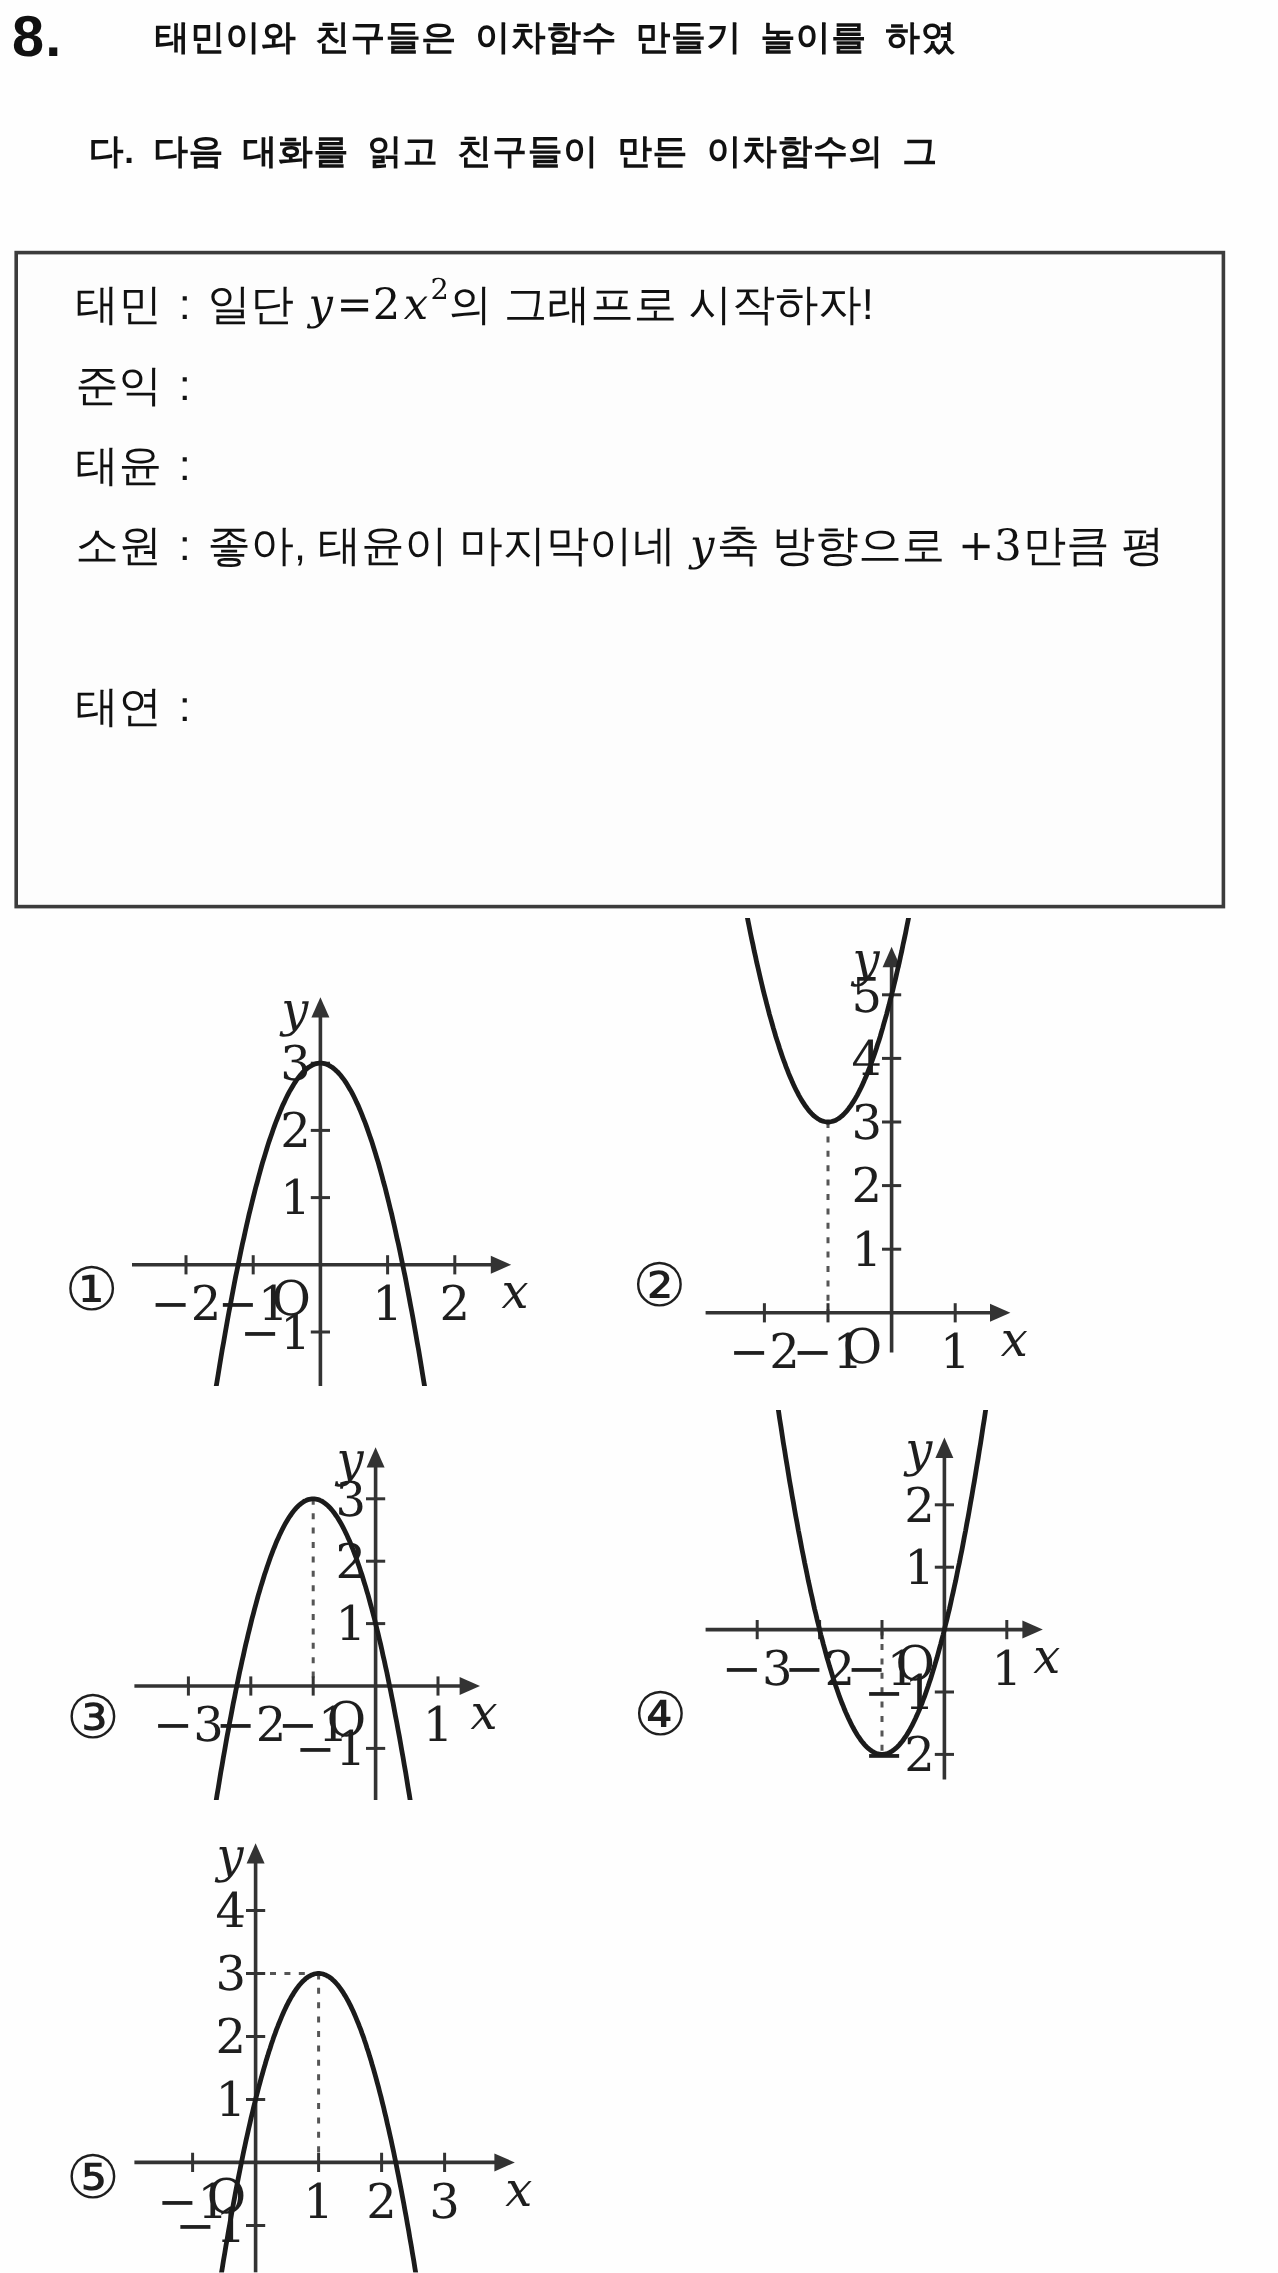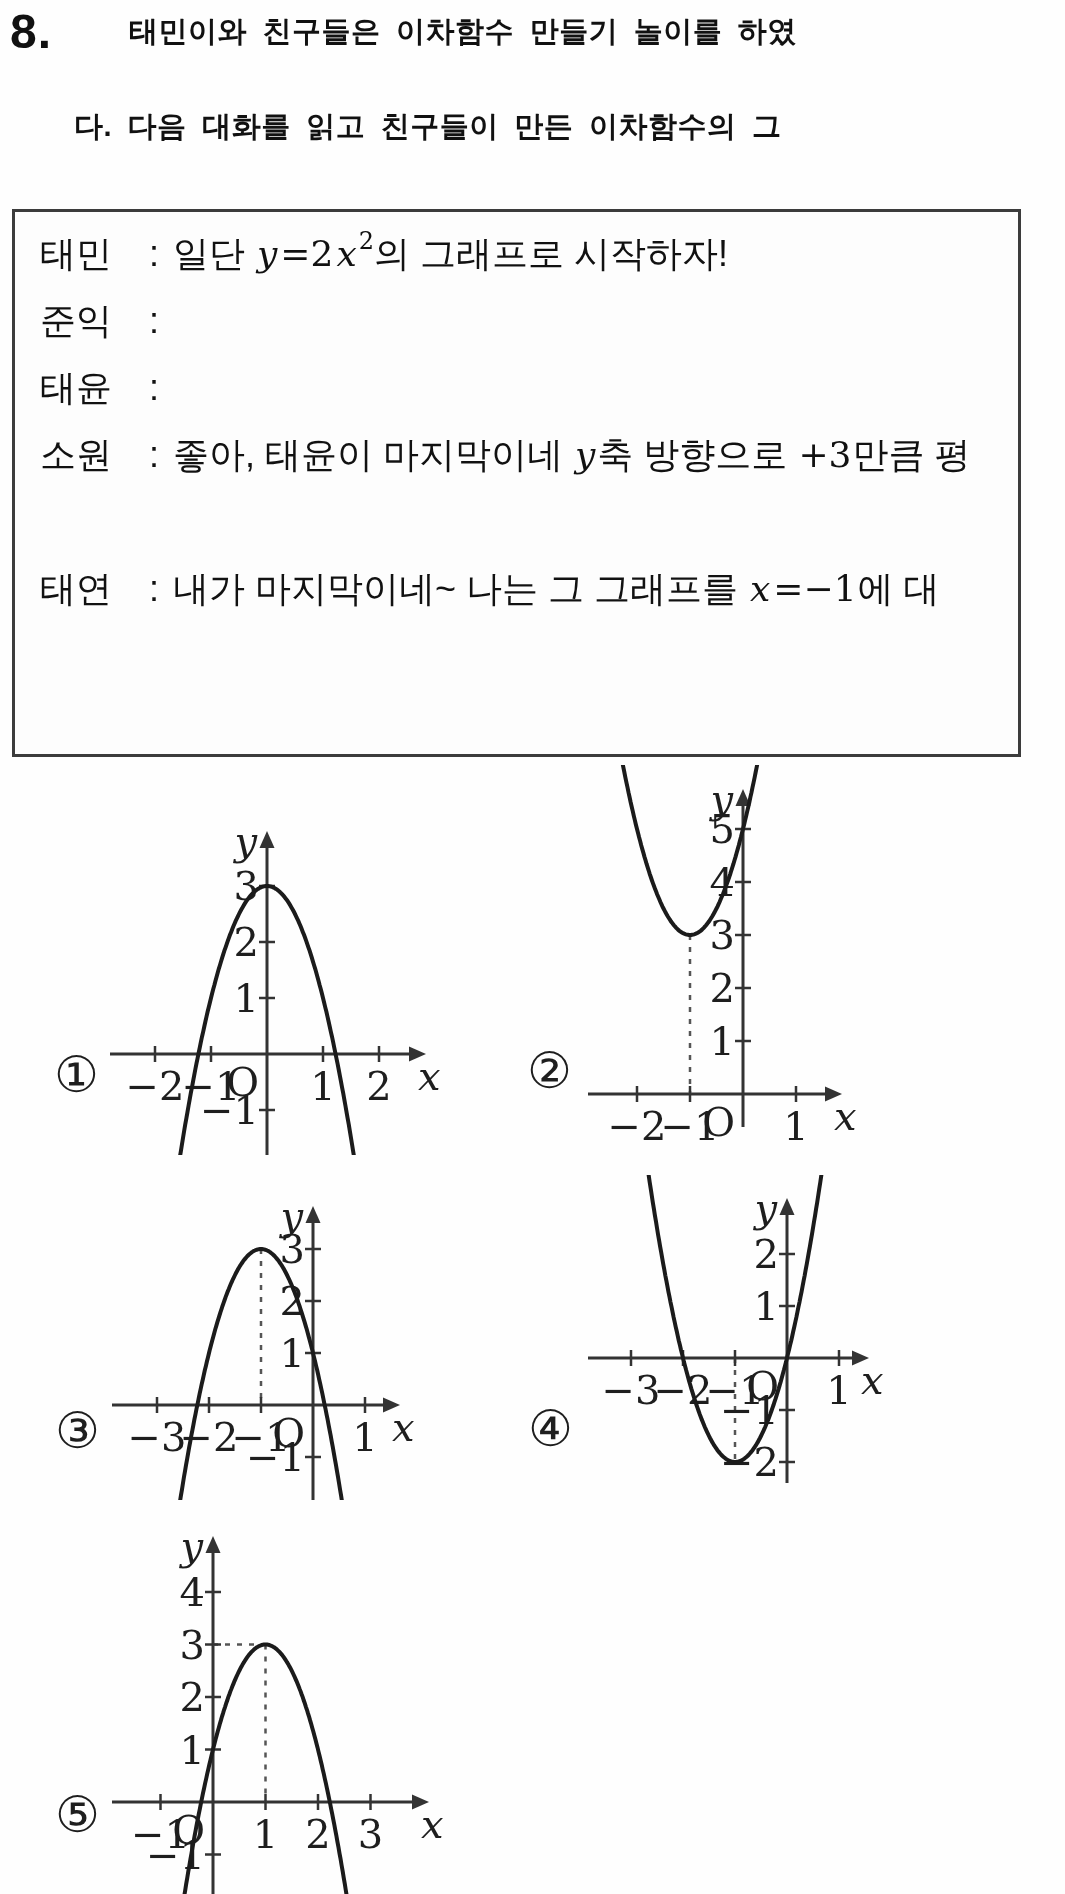--- a/index.html
+++ b/index.html
@@ -6,21 +6,21 @@
   .page{position:relative;width:1065px;height:1894px;background:#fefefe;
         font-family:"Liberation Sans",sans-serif;color:#111;overflow:hidden;}
   .qnum{position:absolute;left:10px;top:4px;font-size:48px;font-weight:700;letter-spacing:1px;}
   .qline{position:absolute;font-size:29px;font-weight:700;white-space:nowrap;word-spacing:7px;letter-spacing:0.5px;}
   #ql1{left:129px;top:12px;}
   #ql2{left:74px;top:76px;margin-top:31px;}
   #ql3{left:84px;top:141px;}
   .dlg-box{position:absolute;left:12px;top:209px;width:1009px;height:548px;
            border:3px solid #3c3c3c;box-sizing:border-box;padding-top:8px;background:#fdfdfd;}
   .dlg-line{display:flex;height:67px;line-height:67px;padding-left:25px;font-size:36px;white-space:nowrap;}
-  .spk{width:95px;flex:0 0 auto;}
+  .spk{width:95px;flex:0 0 auto;text-align:right;}
   .colon{width:38px;flex:0 0 auto;text-align:center;}
   .txt .t{}
   .mv{font-family:"DejaVu Serif",serif;font-style:italic;padding:0 2px;}
   .mr{font-family:"DejaVu Serif",serif;padding:0 1px;}
   sup.ms{font-family:"DejaVu Serif",serif;font-size:24px;line-height:0;position:relative;top:-4px;}
   .graph{position:absolute;}
   .choice-num{position:absolute;font-size:50px;line-height:50px;color:#1e1e1e;
               font-family:"DejaVu Sans",sans-serif;cursor:pointer;}
   svg text{font-family:"DejaVu Serif",serif;}
   .ax{stroke:#333;stroke-width:3;}
@@ -60,21 +60,20 @@
           <span class="colon">:</span>
           <span class="txt"><span class="t">좋아, 태윤이 마지막이네 </span><span class="mv">y</span><span class="t">축 방향으로 </span><span class="mr">+3</span><span class="t">만큼 평</span></span>
         </div>
         <div class="dlg-line">
           <span class="spk"></span>
           <span class="colon"></span>
         </div>
         <div class="dlg-line">
           <span class="spk">태연</span>
           <span class="colon">:</span>
-          <span class="txt"><span class="t">내가 마지막이네~ 나는 그 그래프를 </span><span class="mv">x</span><span class="mr">=−1</span><span class="t">에 대</span></span>
         </div>
       </div>
   </div>
 
   <div class="choice-num" style="left:54px;top:1050px">①</div>
   <div class="choice-num" style="left:527px;top:1046px">②</div>
   <div class="choice-num" style="left:55px;top:1406px">③</div>
   <div class="choice-num" style="left:528px;top:1404px">④</div>
   <div class="choice-num" style="left:55px;top:1790px">⑤</div>
 

